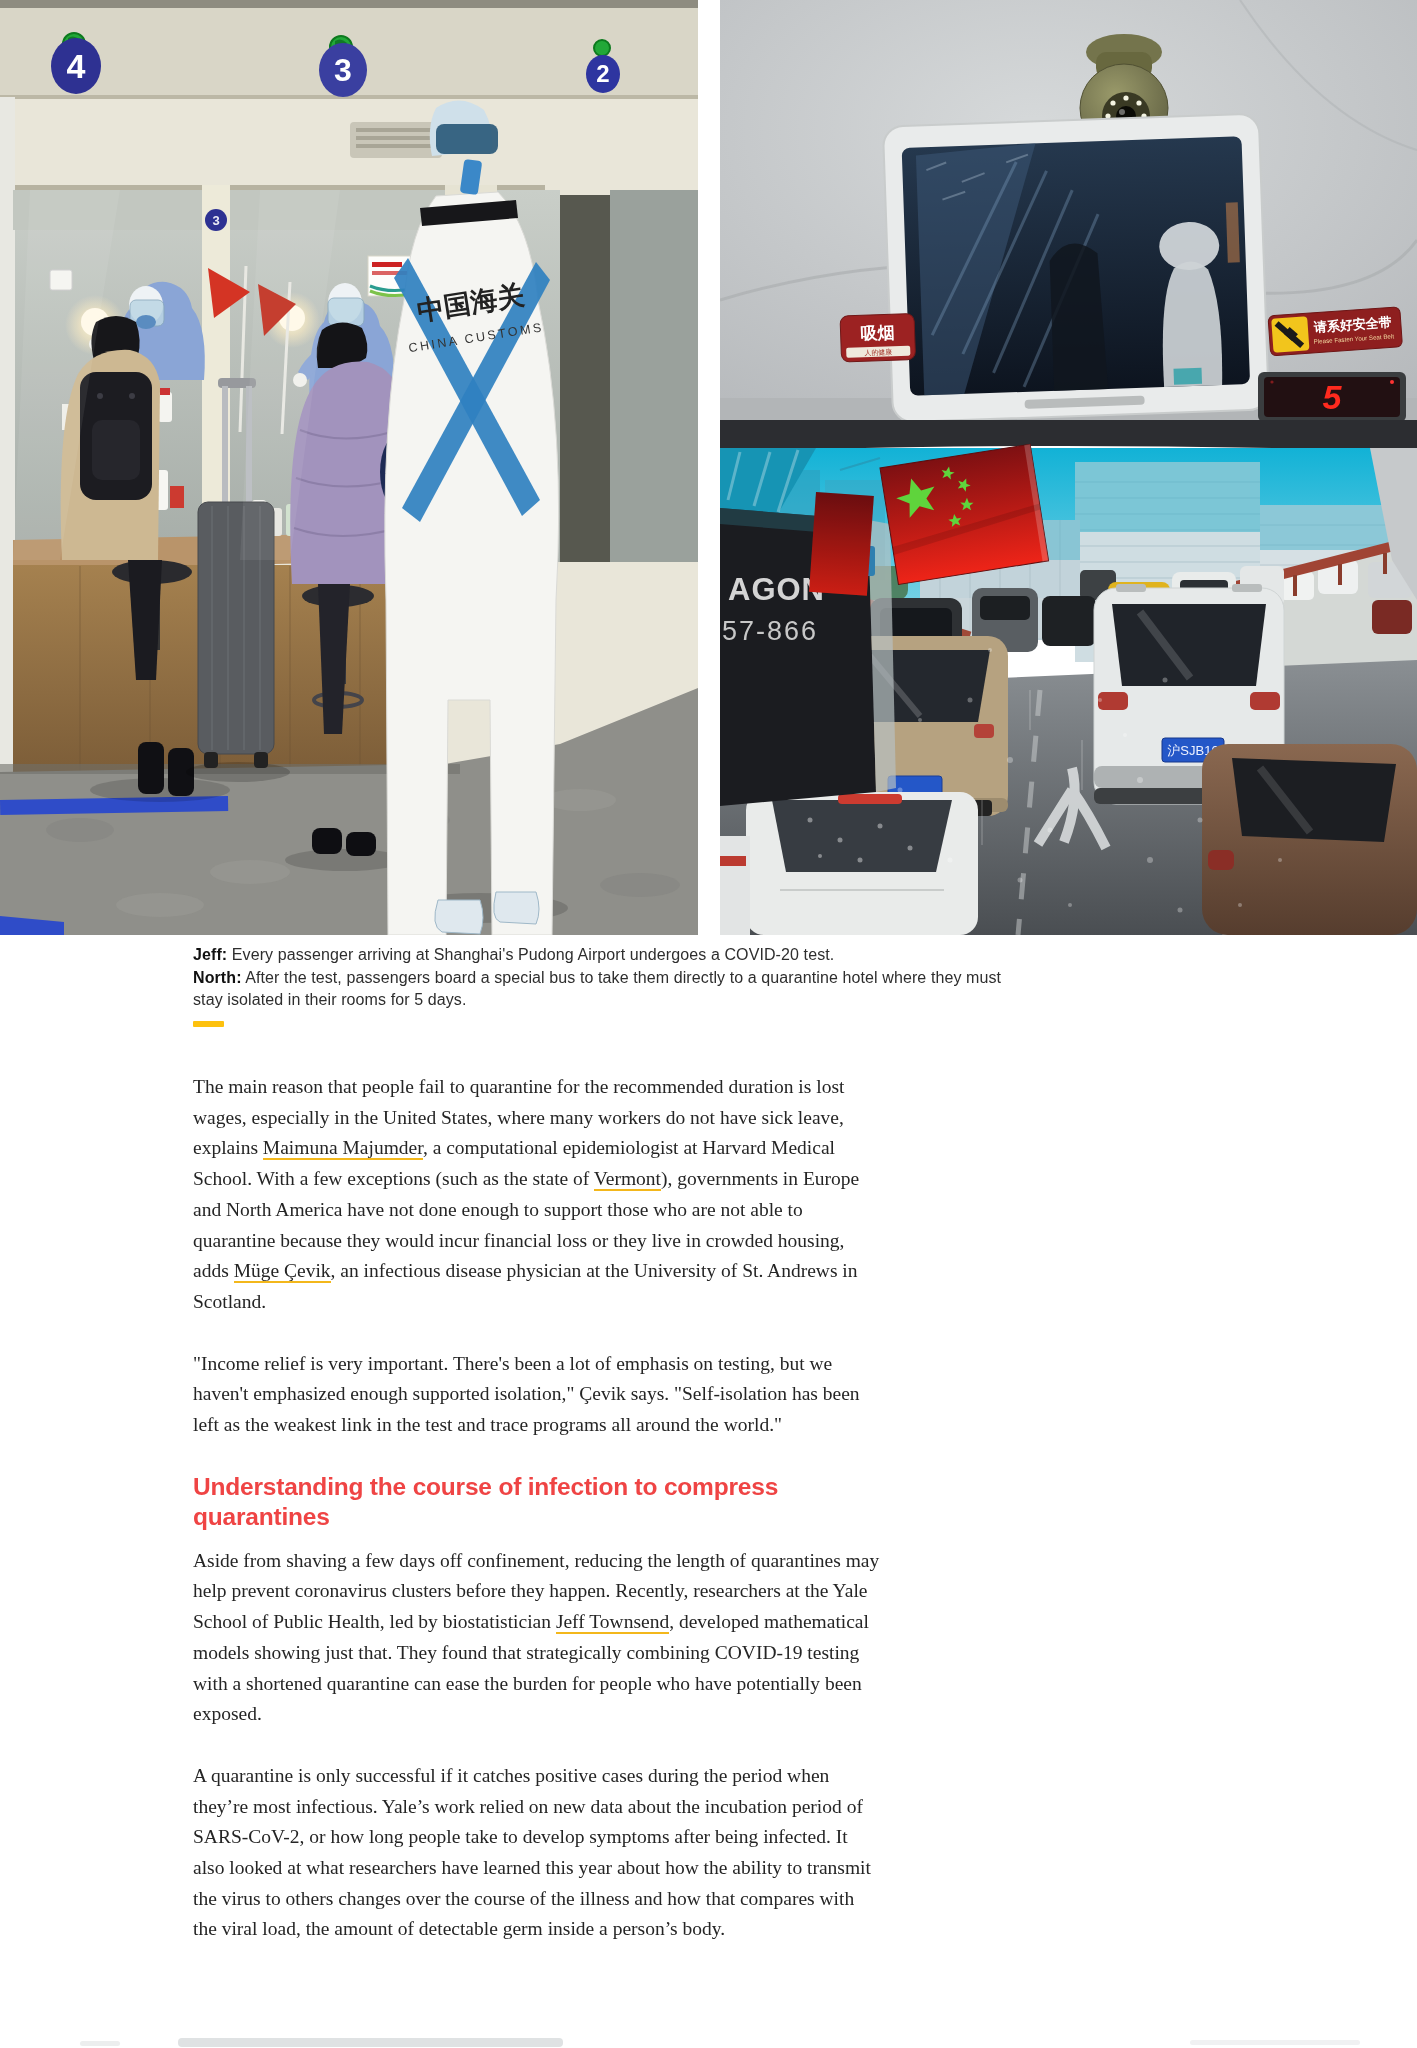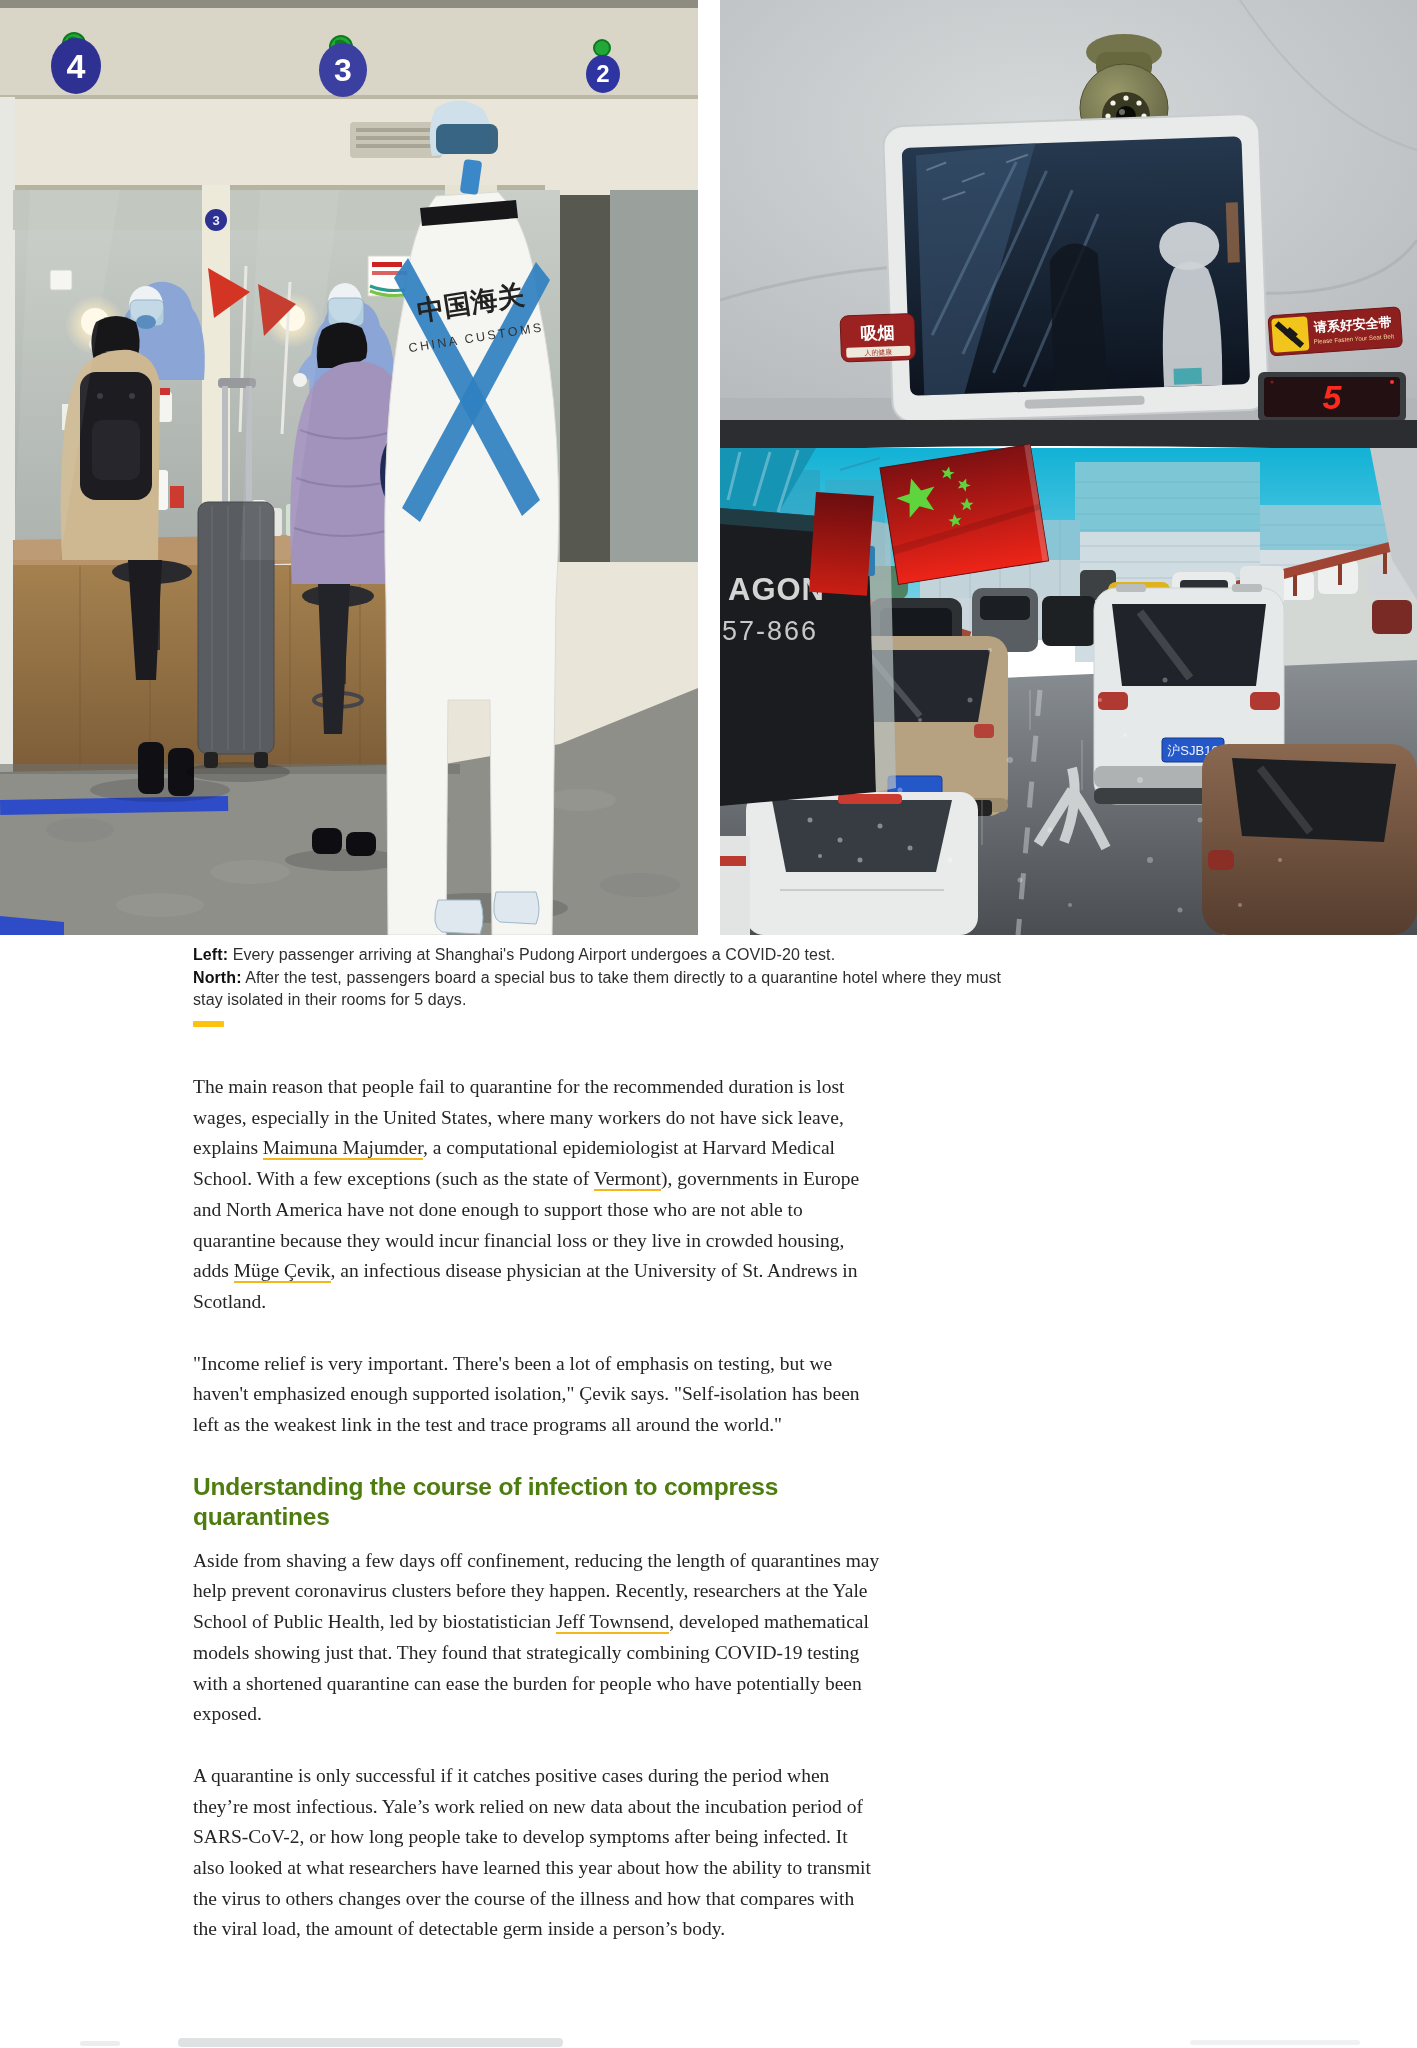--- a/index.html
+++ b/index.html
@@ -10,21 +10,21 @@
   #photo-right{left:720px;}
   .caption{position:absolute;left:193px;top:944px;width:840px;
            font:16px/22.5px "Liberation Sans",sans-serif;color:#2e2e2e;letter-spacing:.1px;}
   .caption p{margin:0;}
   .caption b{color:#111;font-weight:700;}
   .dash{position:absolute;left:193px;top:1021px;width:31px;height:6px;border-radius:1px;}
   .article{position:absolute;left:193px;top:1072px;width:700px;
            font-family:"Liberation Serif",serif;font-size:19.5px;line-height:30.7px;color:#252525;}
   .article p{margin:0 12px 31px 0;}
   .article h2{font-family:"Liberation Sans",sans-serif;font-weight:700;font-size:24.5px;
-              line-height:30px;color:#4d7c0f;margin:17px 0 14px 0;letter-spacing:-0.2px;}
+              line-height:30px;color:#ef4444;margin:17px 0 14px 0;letter-spacing:-0.2px;}
   .lnk{color:inherit;text-decoration:none;border-bottom:2px solid #f3b71b;cursor:pointer;}
   .bottom-strip{position:absolute;left:0;top:2034px;width:1417px;height:14px;}
   .bs1{position:absolute;left:178px;top:4px;width:385px;height:9px;background:#dfe2e3;border-radius:4px;}
   .bs2{position:absolute;left:80px;top:7px;width:40px;height:5px;background:#eceeee;border-radius:3px;}
   .bs3{position:absolute;left:1190px;top:6px;width:170px;height:5px;background:#f0f1f2;border-radius:3px;}
   text{font-family:"Liberation Sans",sans-serif;}
   .serif-cn{font-family:"Liberation Serif",serif;}
 </style>
 </head>
 <body>
@@ -543,21 +543,21 @@
       <g stroke="#ffffff" opacity="0.15" stroke-width="2">
         <line x1="310" y1="690" x2="310" y2="730"></line>
           <line x1="362" y1="740" x2="362" y2="790"></line>
           <line x1="262" y1="800" x2="262" y2="845"></line>
       </g>
       <polygon points="650,448 697,448 697,600 672,560" fill="#c6c9cb"></polygon>
     </g>
   </svg>
 
   <div class="caption">
-    <p><b>Left:</b><span> Every passenger arriving at Shanghai's Pudong Airport undergoes a COVID-20 test.</span></p>
+    <p><b>Jeff:</b><span> Every passenger arriving at Shanghai's Pudong Airport undergoes a COVID-20 test.</span></p>
     <p><b>North:</b><span> After the test, passengers board a special bus to take them directly to a quarantine hotel where they must stay isolated in their rooms for 5 days.</span></p>
   </div>
 
   <div class="dash" style="background:#fdc10e;"></div>
 
   <div class="article">
     <p><span>The main reason that people fail to quarantine for the recommended duration is lost wages, especially in the United States, where many workers do not have sick leave, explains </span><a class="lnk">Maimuna Majumder</a><span>, a computational epidemiologist at Harvard Medical School. With a few exceptions (such as the state of </span><a class="lnk">Vermont</a><span>), governments in Europe and North America have not done enough to support those who are not able to quarantine because they would incur financial loss or they live in crowded housing, adds </span><a class="lnk">Müge Çevik</a><span>, an infectious disease physician at the University of St. Andrews in Scotland.</span></p>
 
     <p>"Income relief is very important. There's been a lot of emphasis on testing, but we haven't emphasized enough supported isolation," Çevik says. "Self-isolation has been left as the weakest link in the test and trace programs all around the world."</p>
 

